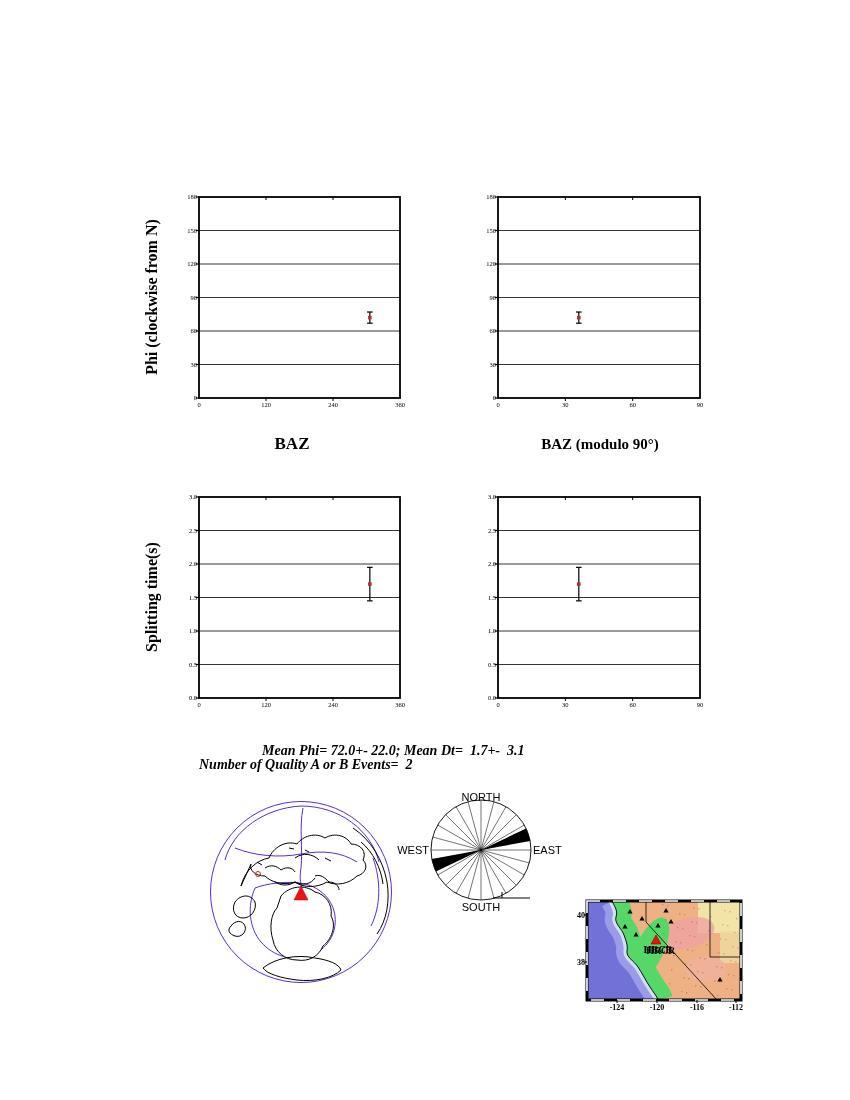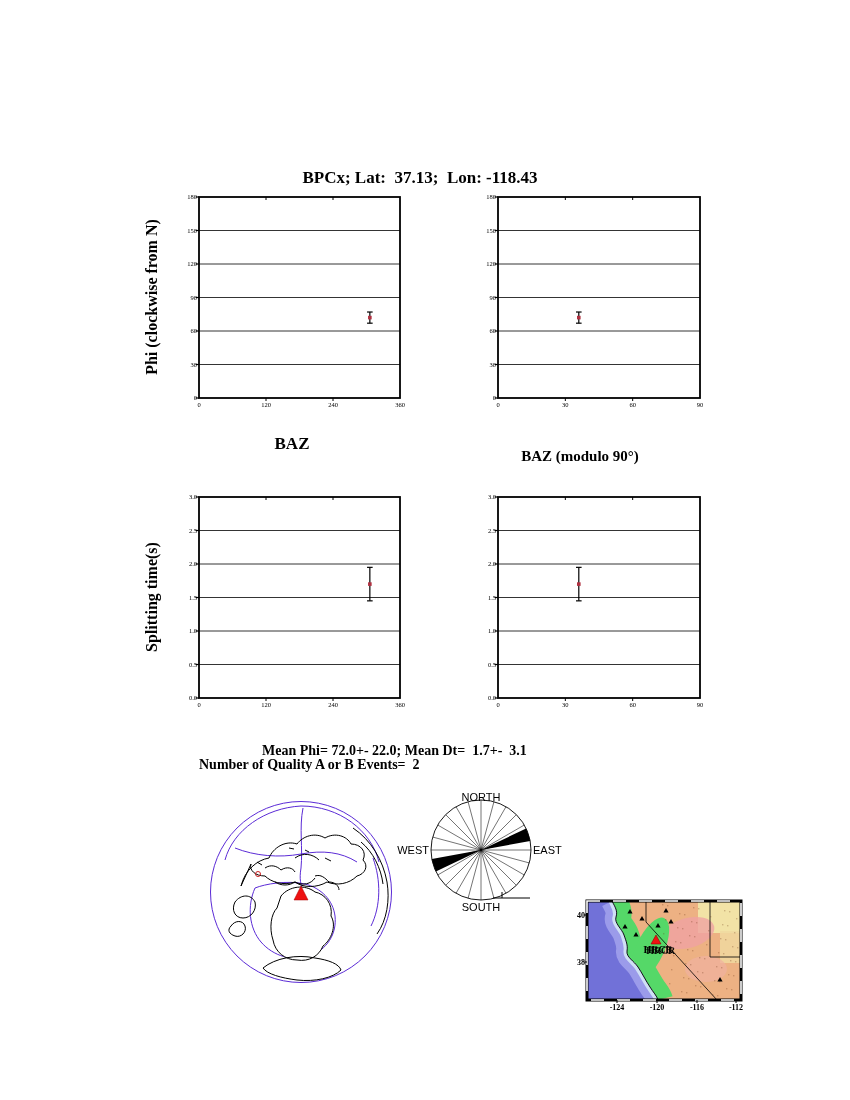--- a/index.html
+++ b/index.html
@@ -3,39 +3,38 @@
 <meta charset="utf-8">
 <style>
   html,body{margin:0;padding:0;background:#888;}
   .page{position:relative;width:850px;height:1100px;background:#ffffff;margin:0 auto;
         font-family:"Liberation Serif",serif;color:#000;overflow:hidden;}
   .t{position:absolute;white-space:pre;}
   .title{font-weight:bold;font-size:17px;}
   .xlab{font-weight:bold;font-size:17px;transform:translate(-50%,-50%);}
   .xlab2{font-weight:bold;font-size:15px;transform:translate(-50%,-50%);}
   .vlab{font-weight:bold;font-size:16px;transform:translate(-50%,-50%) rotate(-90deg);}
-  .sum{font-weight:bold;font-size:14px;line-height:14px;}
+  .sum{font-weight:bold;font-size:14px;line-height:14px;font-style:italic;}
   svg{position:absolute;overflow:visible;}
   text{fill:#000;}
   .rose-lab{font-family:"Liberation Sans",sans-serif;font-size:11px;}
   .map-lab{font-family:"Liberation Serif",serif;font-size:8px;font-weight:bold;}
   .sta-lab{font-family:"Liberation Serif",serif;font-size:10.5px;font-weight:bold;letter-spacing:-0.5px;}
 </style>
 </head>
 <body>
 
 <div class="page">
 
-  <div class="t title" style="left:0;top:168px;width:840px;text-align:center;">BPCx; Lat:  37.13;  Lon: -118.43</div>
 
   <div class="t vlab" style="left:152px;top:297px;">Phi (clockwise from N)</div>
   <div class="t vlab" style="left:152px;top:597px;">Splitting time(s)</div>
 
   <div class="t xlab" style="left:292px;top:444px;">BAZ</div>
-  <div class="t xlab2" style="left:580px;top:444px;margin-top:12px;">BAZ (modulo 90°)</div>
+  <div class="t xlab2" style="left:600px;top:444px;">BAZ (modulo 90°)</div>
 
   <div id="plots">
       <svg width="253" height="226" style="left:161px;top:190px;">
         <g transform="translate(38,7)">
           <line x1="-3.5" x2="0" y1="201" y2="201" stroke="#000" stroke-width="1.2"></line>
           <text x="-2" y="203.3" text-anchor="end" font-size="6.5" font-family="&quot;Liberation Serif&quot;,serif">0</text>
           <line x1="0" x2="201" y1="167.5" y2="167.5" stroke="#000" stroke-width="0.8"></line>
           <line x1="-3.5" x2="0" y1="167.5" y2="167.5" stroke="#000" stroke-width="1.2"></line>
           <text x="-2" y="169.8" text-anchor="end" font-size="6.5" font-family="&quot;Liberation Serif&quot;,serif">30</text>
           <line x1="0" x2="201" y1="134" y2="134" stroke="#000" stroke-width="0.8"></line>

